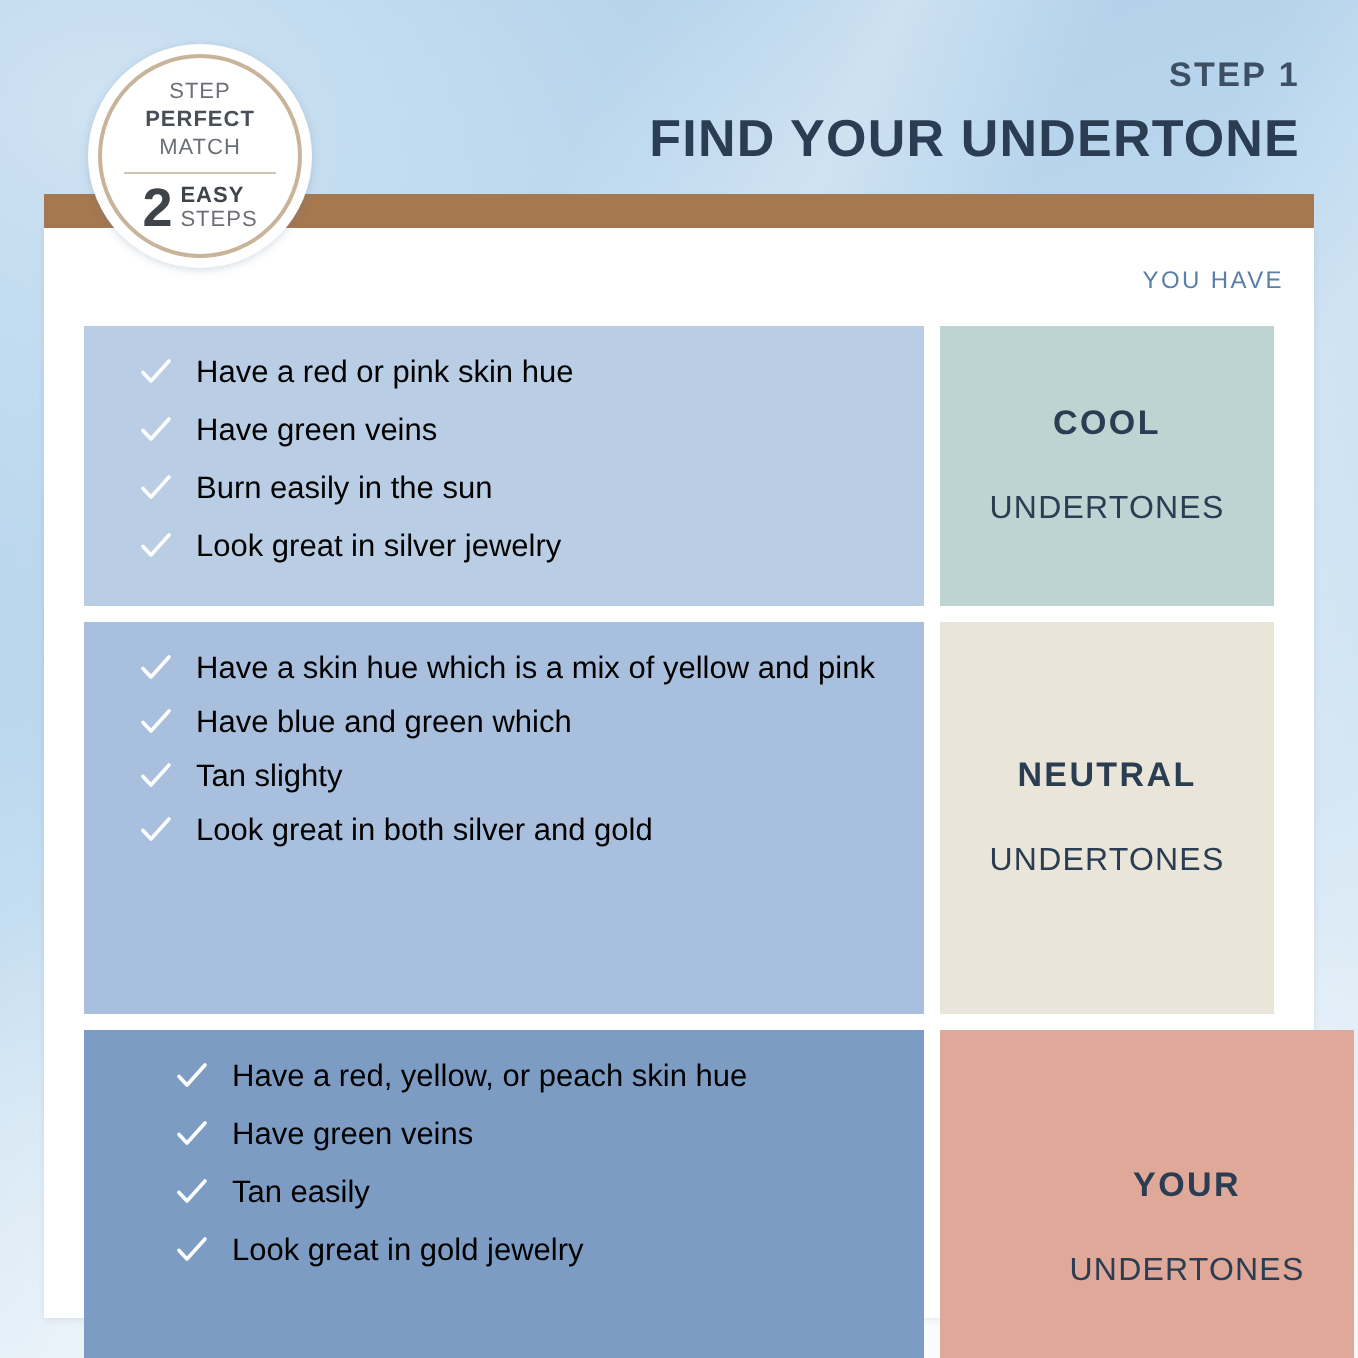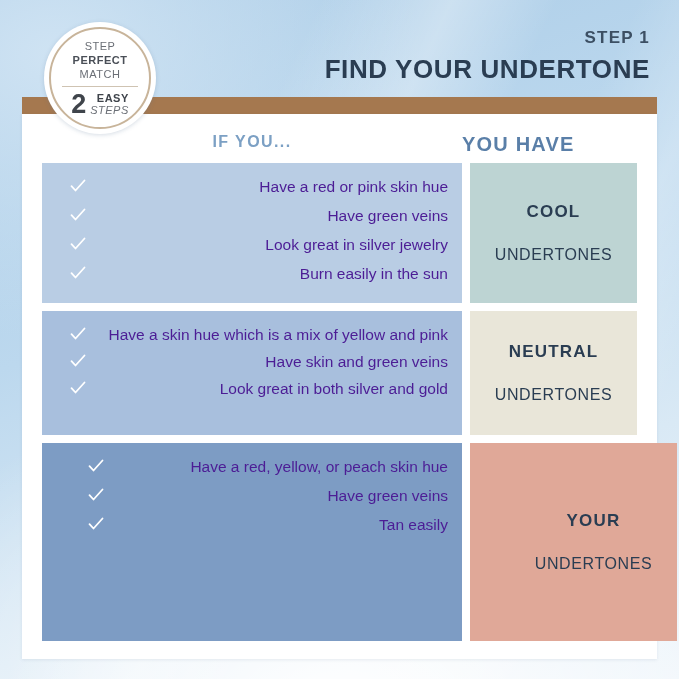--- a/index.html
+++ b/index.html
@@ -139,28 +139,28 @@
     display: inline-block;
     font-size: 27px;
     font-weight: bold;
     vertical-align: middle;
     line-height: 28px;
     color: #3f444b;
   }
   .badge-words {
     display: inline-block;
     vertical-align: middle;
-    text-align: right;
+    text-align: left;
     margin-left: 4px;
     font-size: 11px;
     line-height: 12px;
     letter-spacing: 0.5px;
   }
   .badge-words .w1 { font-weight: bold; display: block; color: #3f444b; }
-  .badge-words .w2 { display: block; color: #6b6f76; font-style: italic; }
+  .badge-words .w2 { display: block; color: #6b6f76; }
 
   
   .col-heads {
     position: absolute;
     left: 22px;
     top: 133px;
     width: 635px;
     height: 30px;
   }
   .head-if {
@@ -172,23 +172,23 @@
     font-size: 16px;
     font-weight: bold;
     letter-spacing: 1.4px;
     color: #7ca0c4;
   }
   .head-have {
     position: absolute;
     left: 440px;
     top: 0;
     width: 180px;
-    text-align: left;
-    font-size: 20px;
-    font-weight: bold;
+    text-align: right;
+    font-size: 12px;
+    font-weight: normal;
     letter-spacing: 1.2px;
     color: #5a7fa8;
   }
 
   .rows {
     position: absolute;
     left: 22px;
     top: 163px;
     width: 635px;
   }
@@ -207,25 +207,24 @@
     padding: 14px 14px 14px 22px;
   }
   .row-list ul {
     list-style: none;
     margin: 0;
     padding: 0;
   }
   .row-list li {
     position: relative;
     padding-left: 34px;
-    color: #4c1d95;
+    color: #000000;
     font-size: 15.5px;
     line-height: 20px;
     margin-bottom: 9px;
-    text-align: right;
   }
   .check {
     position: absolute;
     left: 6px;
     top: 1px;
     width: 16px;
     height: 16px;
   }
   .check svg { display: block; }
 
@@ -249,21 +248,21 @@
   }
   .tile-sub {
     font-size: 16px;
     letter-spacing: 0.6px;
     color: #2a3d52;
     margin-top: 21px;
   }
 
   
   .row.r1, .row.r1 .row-list, .row.r1 .row-tile { height: 140px; }
-  .row.r2, .row.r2 .row-list, .row.r2 .row-tile { height: 124px; }
+  .row.r2, .row.r2 .row-list, .row.r2 .row-tile { height: 196px; }
   .row.r3, .row.r3 .row-list, .row.r3 .row-tile { height: 198px; padding-left: 40px; }
   .row.r2 .row-list li { margin-bottom: 7px; }
 </style>
 </head>
 <body>
 
 <div class="poster">
 
   <div class="brown-bar"></div>
   <div class="card"></div>
@@ -280,21 +279,20 @@
       <span class="badge-num">2</span><span class="badge-words"><span class="w1">EASY</span><span class="w2">STEPS</span></span>
     </div>
   </div>
 
   <div class="header">
     <div class="step-label">STEP 1</div>
     <div class="main-title">FIND YOUR UNDERTONE</div>
   </div>
 
   <div class="col-heads">
-    <div class="head-if">IF YOU...</div>
     <div class="head-have">YOU HAVE</div>
   </div>
 
   <div class="rows">
 
     <div class="row r1">
       <div class="row-list" style="background:#b9cde4;">
         <ul>
           <li>
             <span class="check">
@@ -311,29 +309,29 @@
                 </svg>
             </span>
             <span>Have green veins</span>
           </li>
           <li>
             <span class="check">
               <svg width="16" height="16" viewBox="0 0 16 16">
                   <path d="M1.5 8.2 L5.5 12.5 L14.5 2.5" fill="none" stroke="#ffffff" stroke-width="1.8" stroke-linecap="round" stroke-linejoin="round"></path>
                 </svg>
             </span>
+            <span>Burn easily in the sun</span>
+          </li>
+          <li>
+            <span class="check">
+              <svg width="16" height="16" viewBox="0 0 16 16">
+                  <path d="M1.5 8.2 L5.5 12.5 L14.5 2.5" fill="none" stroke="#ffffff" stroke-width="1.8" stroke-linecap="round" stroke-linejoin="round"></path>
+                </svg>
+            </span>
             <span>Look great in silver jewelry</span>
-          </li>
-          <li>
-            <span class="check">
-              <svg width="16" height="16" viewBox="0 0 16 16">
-                  <path d="M1.5 8.2 L5.5 12.5 L14.5 2.5" fill="none" stroke="#ffffff" stroke-width="1.8" stroke-linecap="round" stroke-linejoin="round"></path>
-                </svg>
-            </span>
-            <span>Burn easily in the sun</span>
           </li>
         </ul>
       </div>
       <div class="row-tile" style="background:#bdd4d3;">
         <div class="tile-strong">COOL</div>
         <div class="tile-sub">UNDERTONES</div>
       </div>
     </div>
 
     <div class="row r2">
@@ -346,21 +344,29 @@
                 </svg>
             </span>
             <span>Have a skin hue which is a mix of yellow and pink</span>
           </li>
           <li>
             <span class="check">
               <svg width="16" height="16" viewBox="0 0 16 16">
                   <path d="M1.5 8.2 L5.5 12.5 L14.5 2.5" fill="none" stroke="#ffffff" stroke-width="1.8" stroke-linecap="round" stroke-linejoin="round"></path>
                 </svg>
             </span>
-            <span>Have skin and green veins</span>
+            <span>Have blue and green which</span>
+          </li>
+          <li>
+            <span class="check">
+              <svg width="16" height="16" viewBox="0 0 16 16">
+                  <path d="M1.5 8.2 L5.5 12.5 L14.5 2.5" fill="none" stroke="#ffffff" stroke-width="1.8" stroke-linecap="round" stroke-linejoin="round"></path>
+                </svg>
+            </span>
+            <span>Tan slighty</span>
           </li>
           <li>
             <span class="check">
               <svg width="16" height="16" viewBox="0 0 16 16">
                   <path d="M1.5 8.2 L5.5 12.5 L14.5 2.5" fill="none" stroke="#ffffff" stroke-width="1.8" stroke-linecap="round" stroke-linejoin="round"></path>
                 </svg>
             </span>
             <span>Look great in both silver and gold</span>
           </li>
         </ul>
@@ -391,20 +397,28 @@
             <span>Have green veins</span>
           </li>
           <li>
             <span class="check">
               <svg width="16" height="16" viewBox="0 0 16 16">
                   <path d="M1.5 8.2 L5.5 12.5 L14.5 2.5" fill="none" stroke="#ffffff" stroke-width="1.8" stroke-linecap="round" stroke-linejoin="round"></path>
                 </svg>
             </span>
             <span>Tan easily</span>
           </li>
+          <li>
+            <span class="check">
+              <svg width="16" height="16" viewBox="0 0 16 16">
+                  <path d="M1.5 8.2 L5.5 12.5 L14.5 2.5" fill="none" stroke="#ffffff" stroke-width="1.8" stroke-linecap="round" stroke-linejoin="round"></path>
+                </svg>
+            </span>
+            <span>Look great in gold jewelry</span>
+          </li>
         </ul>
       </div>
       <div class="row-tile" style="background:#e0a898;">
         <div class="tile-strong">YOUR</div>
         <div class="tile-sub">UNDERTONES</div>
       </div>
     </div>
 
   </div>
 </div>

